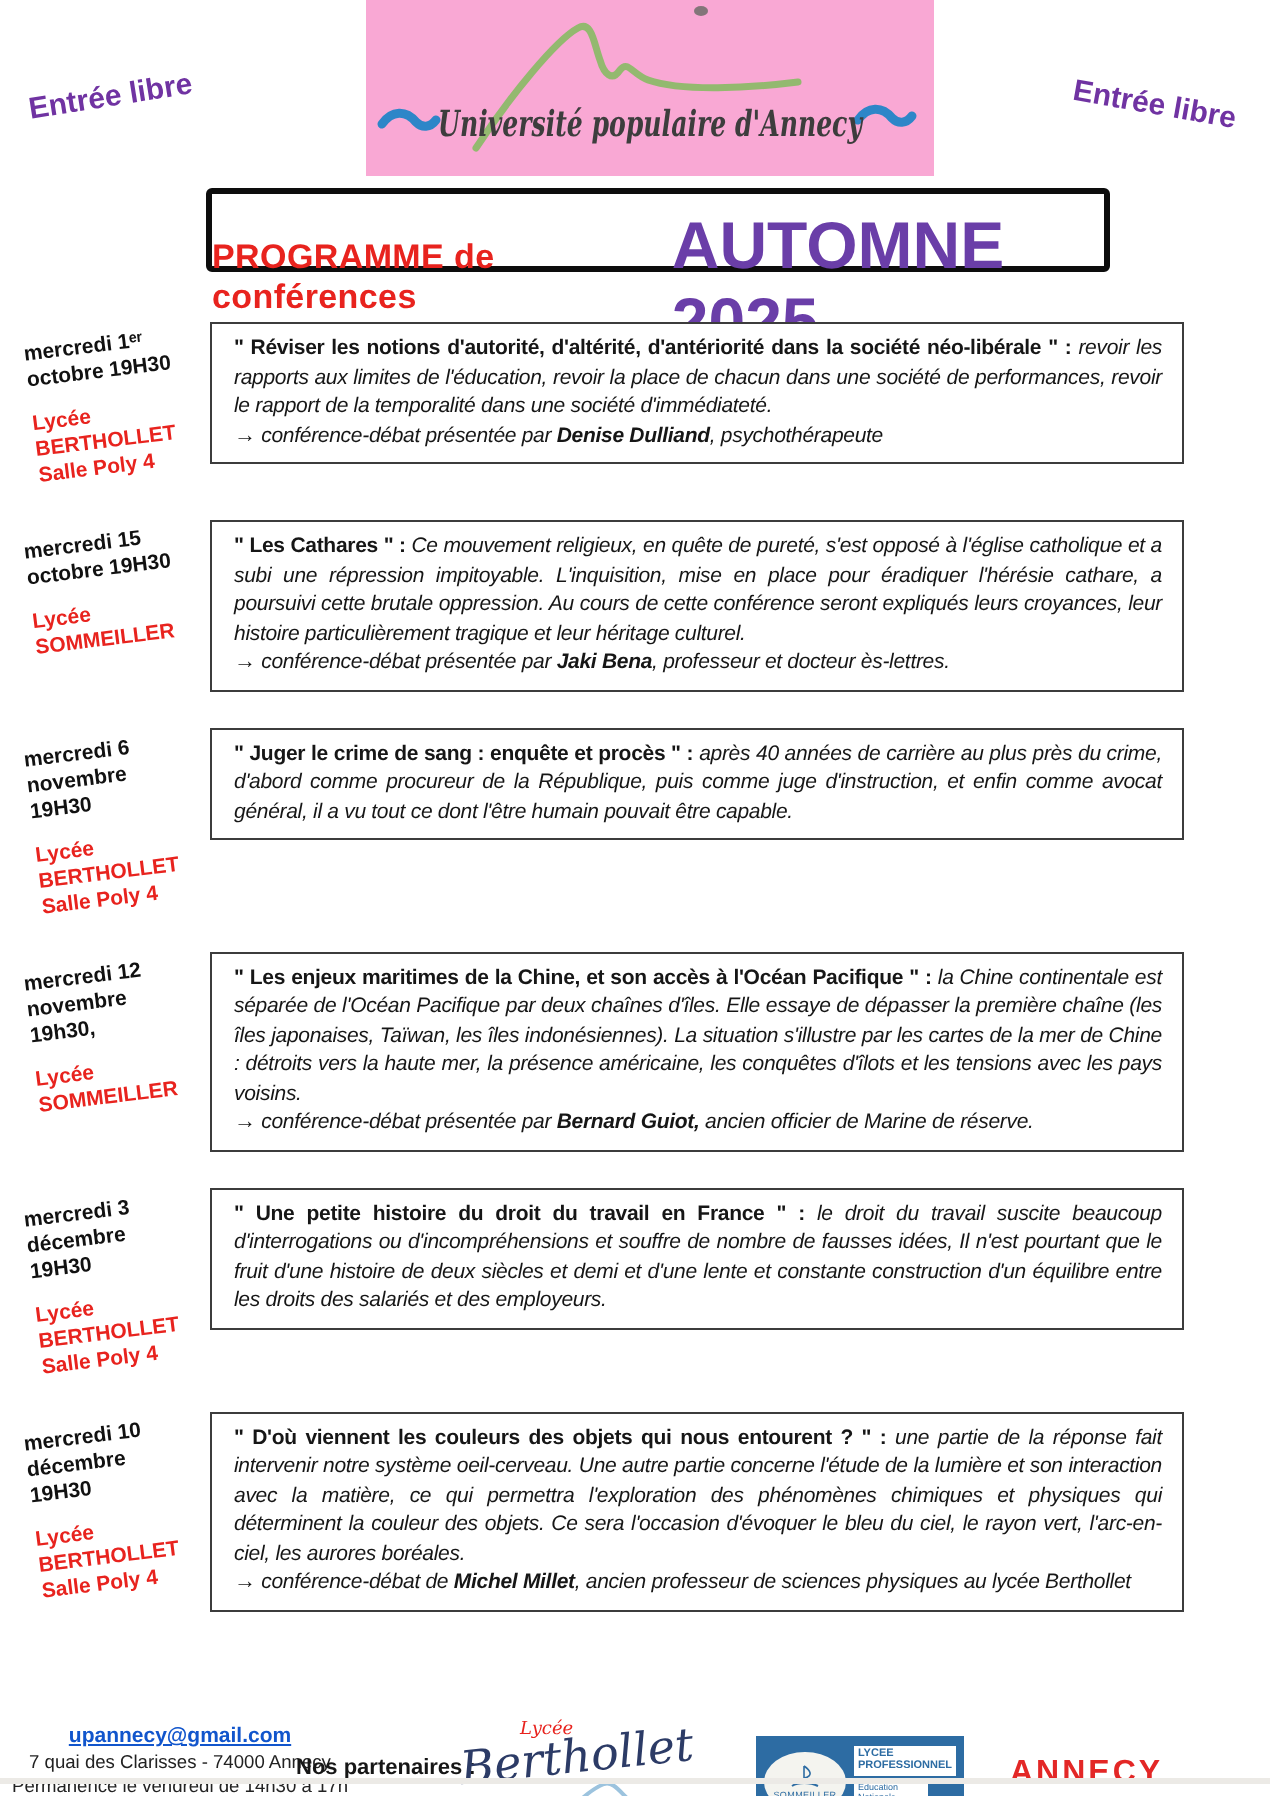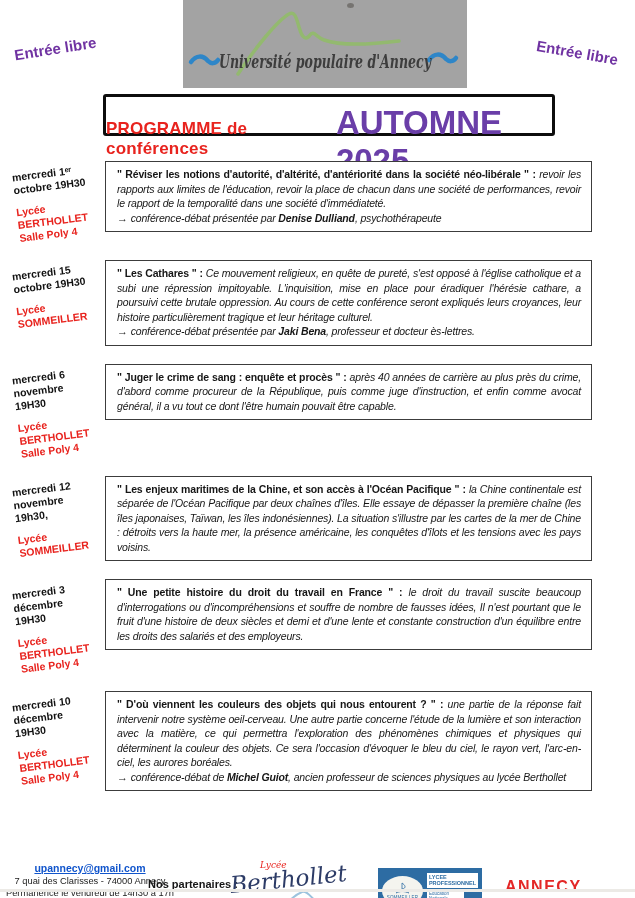--- a/index.html
+++ b/index.html
@@ -5,21 +5,21 @@
   * { box-sizing: border-box; }
   html,body { margin:0; padding:0; }
   body {
     position:relative; width:635px; height:898px; background:#ffffff;
     font-family:"Liberation Sans","DejaVu Sans",sans-serif; color:#161616; overflow:hidden;
   }
   
   .entree { position:absolute; font-size:15px; font-weight:700; color:var(--purple); }
   .entree.left  { left:14px; top:40px; transform:rotate(-9deg); }
   .entree.right { right:16px; top:44px; transform:rotate(10deg); }
-  .logo-wrap { position:absolute; left:183px; top:0; width:284px; height:88px; background:#a3a3a3; }
+  .logo-wrap { position:absolute; left:183px; top:0; width:284px; height:88px; background:#f9a8d4; }
   .logo-wrap svg { width:100%; height:100%; display:block; }
   .scan-dot { position:absolute; left:347px; top:3px; width:7px; height:5px; background:#6f6c68; border-radius:50%; opacity:.85; }
   .scan-line { position:absolute; left:0; top:889px; width:635px; height:3px; background:#eceae6; }
 
   .title-box {
     position:absolute; left:103px; top:94px; width:452px; height:42px;
     border:3.5px solid #0d0d0d; border-radius:3px; background:#fff;
     display:flex; align-items:baseline; justify-content:center; gap:14px; padding-top:7px;
   }
   .t-red    { color:var(--red); font-weight:700; font-size:17px; letter-spacing:.2px; }
@@ -139,20 +139,23 @@
   <div class="conf-row">
     <div class="date-col">
       <div class="date">mercredi 12
 novembre
 19h30,</div>
       <div class="venue">Lycée
 SOMMEILLER</div>
     </div>
     <div class="conf-box">
       <p class="desc"><b class="ctitle">" Les enjeux maritimes de la Chine, et son accès à l'Océan Pacifique " :</b><i class="cdesc"> la Chine continentale est séparée de l'Océan Pacifique par deux chaînes d'îles. Elle essaye de dépasser la première chaîne (les îles japonaises, Taïwan, les îles indonésiennes). La situation s'illustre par les cartes de la mer de Chine : détroits vers la haute mer, la présence américaine, les conquêtes d'îlots et les tensions avec les pays voisins.</i></p>
+      <p class="pres"><span class="arrow">→</span>
+        <span>conférence-débat présentée par</span>
+        <b>Bernard Guiot,</b><span> ancien officier de Marine de réserve.</span></p>
     </div>
   </div>
 
   <div class="conf-row">
     <div class="date-col">
       <div class="date">mercredi 3
 décembre
 19H30</div>
       <div class="venue">Lycée
 BERTHOLLET
@@ -169,21 +172,21 @@
 décembre
 19H30</div>
       <div class="venue">Lycée
 BERTHOLLET
 Salle Poly 4</div>
     </div>
     <div class="conf-box">
       <p class="desc"><b class="ctitle">" D'où viennent les couleurs des objets qui nous entourent ? " :</b><i class="cdesc"> une partie de la réponse fait intervenir notre système oeil-cerveau. Une autre partie concerne l'étude de la lumière et son interaction avec la matière, ce qui permettra l'exploration des phénomènes chimiques et physiques qui déterminent la couleur des objets. Ce sera l'occasion d'évoquer le bleu du ciel, le rayon vert, l'arc-en-ciel, les aurores boréales.</i></p>
       <p class="pres"><span class="arrow">→</span>
         <span>conférence-débat de</span>
-        <b>Michel Guiot</b><span>, ancien professeur de sciences physiques au lycée Berthollet</span></p>
+        <b>Michel Millet</b><span>, ancien professeur de sciences physiques au lycée Berthollet</span></p>
     </div>
   </div>
 </div>
 
 <div class="footer">
   <div class="contact">
     <a class="email">upannecy@gmail.com</a>
     <div class="addr">7 quai des Clarisses - 74000 Annecy</div>
     <div class="addr">Permanence le vendredi de 14h30 à 17h</div>
     <div class="phone">06.74.18.81.42</div>

